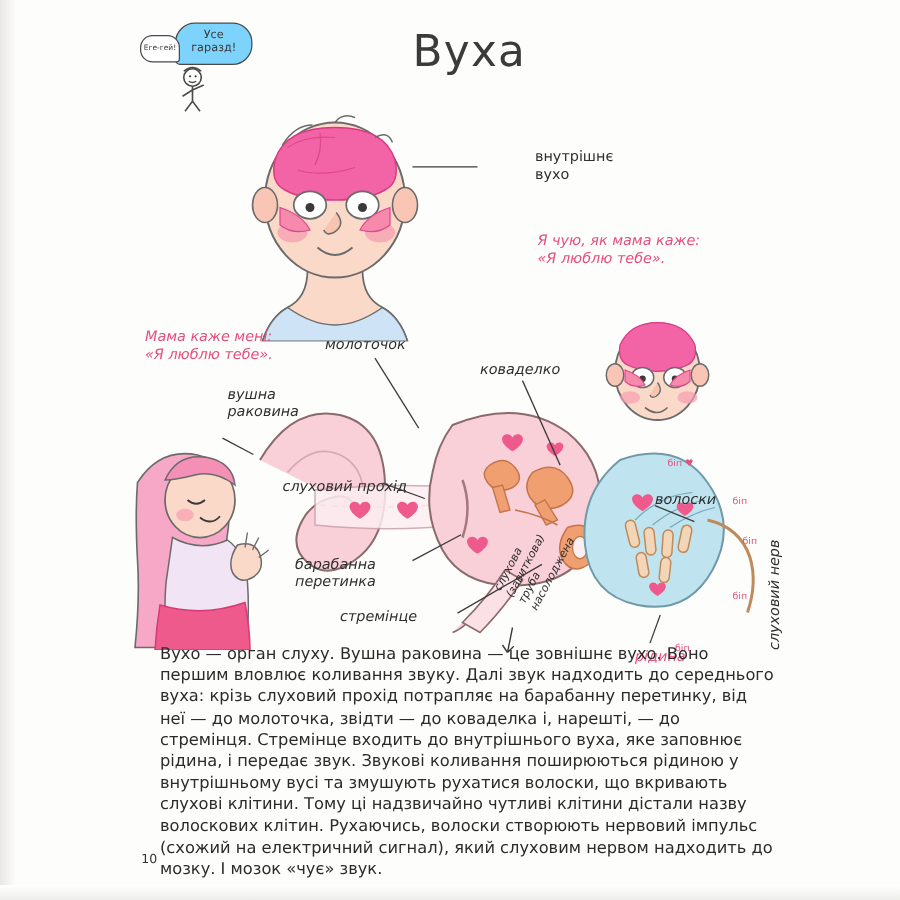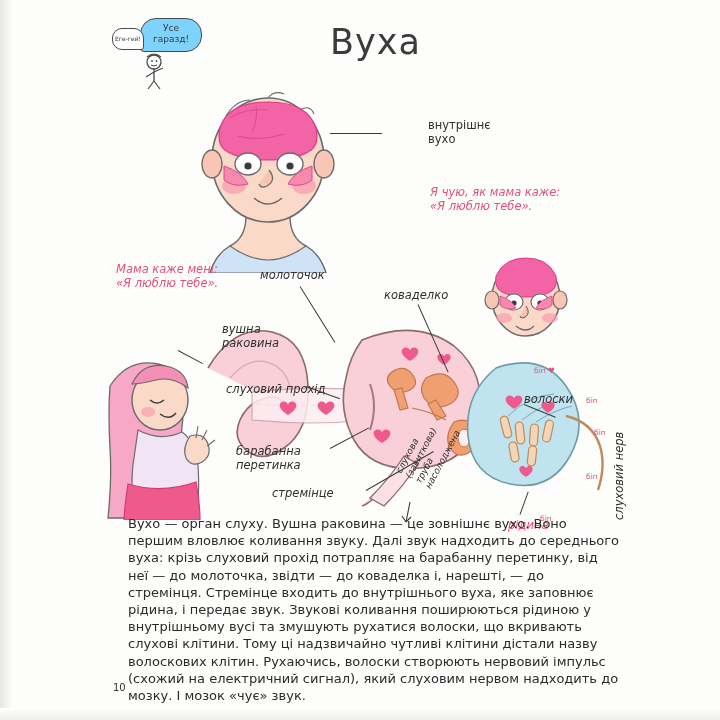--- a/index.html
+++ b/index.html
@@ -325,21 +325,21 @@
 
     <path d="M370 104 q26 6 34 30 q6 20 -2 44" fill="none" stroke="#c08a5a" stroke-width="2.4"></path>
   </svg>
 
   <div class="lbl ital" style="left:260px; top:268px;">молоточок</div>
   <div class="line" style="left:300px; top:286px; width:66px; transform:rotate(58deg);"></div>
 
   <div class="lbl ital" style="left:384px; top:288px;">коваделко</div>
   <div class="line" style="left:418px; top:304px; width:74px; transform:rotate(66deg);"></div>
 
-  <div class="lbl ital" style="left:182px; top:322px;margin-left:40px;">вушна
+  <div class="lbl ital" style="left:182px; top:308px;">вушна
 раковина</div>
   <div class="line" style="left:178px; top:350px; width:28px; transform:rotate(28deg);"></div>
 
   <div class="lbl ital" style="left:226px; top:382px;">слуховий прохід</div>
   <div class="line" style="left:306px; top:386px; width:36px; transform:rotate(20deg);"></div>
 
   <div class="lbl ital" style="left:236px; top:444px;">барабанна
 перетинка</div>
   <div class="line" style="left:330px; top:448px; width:44px; transform:rotate(-28deg);"></div>
 

